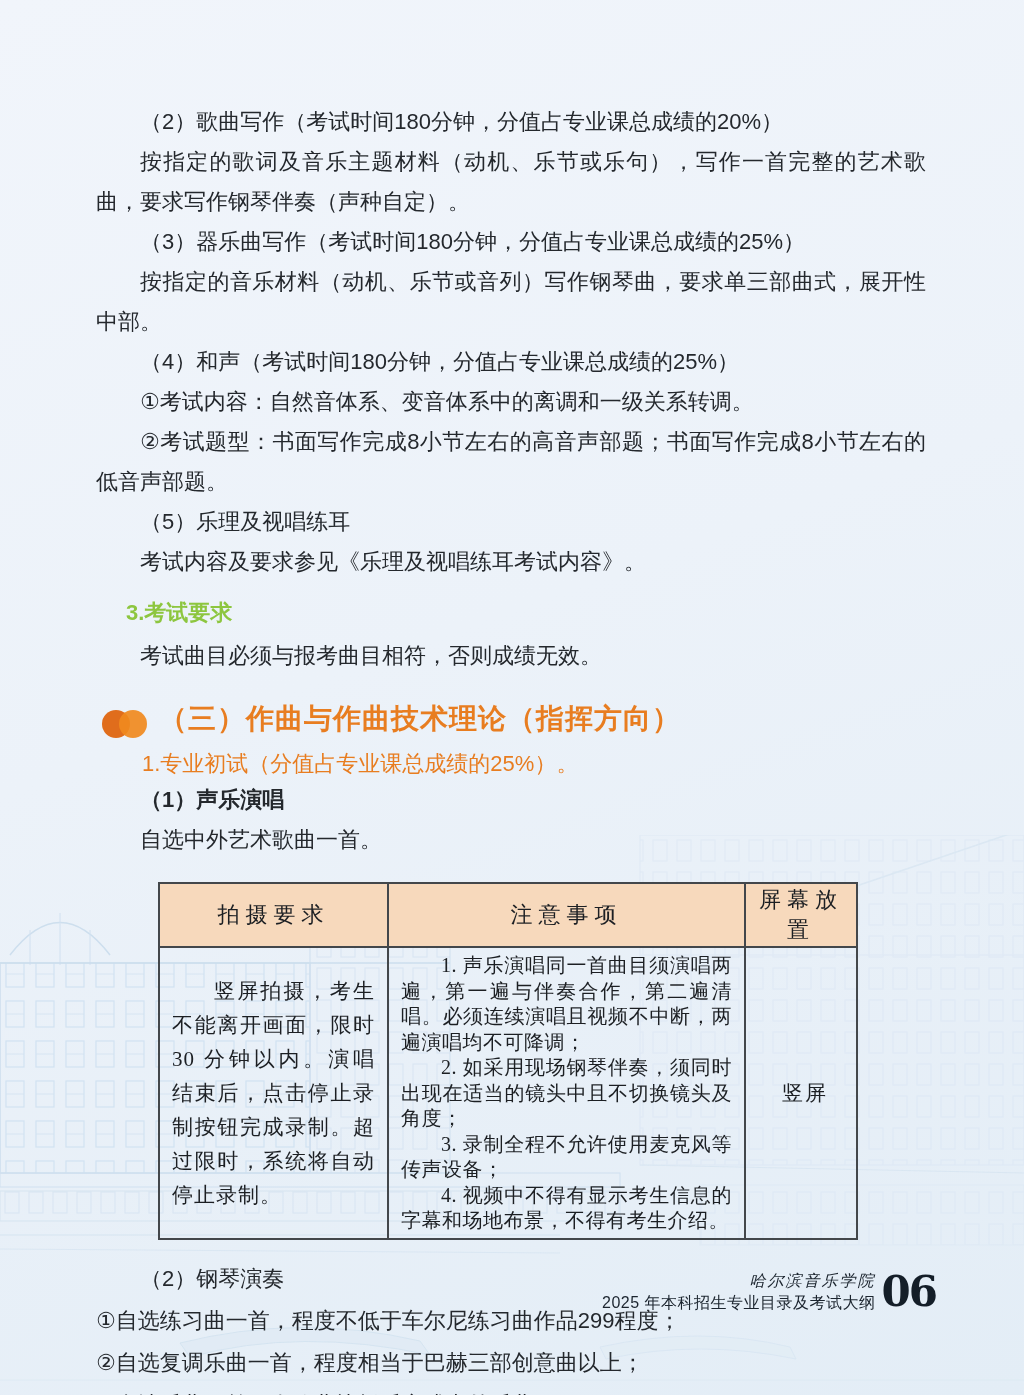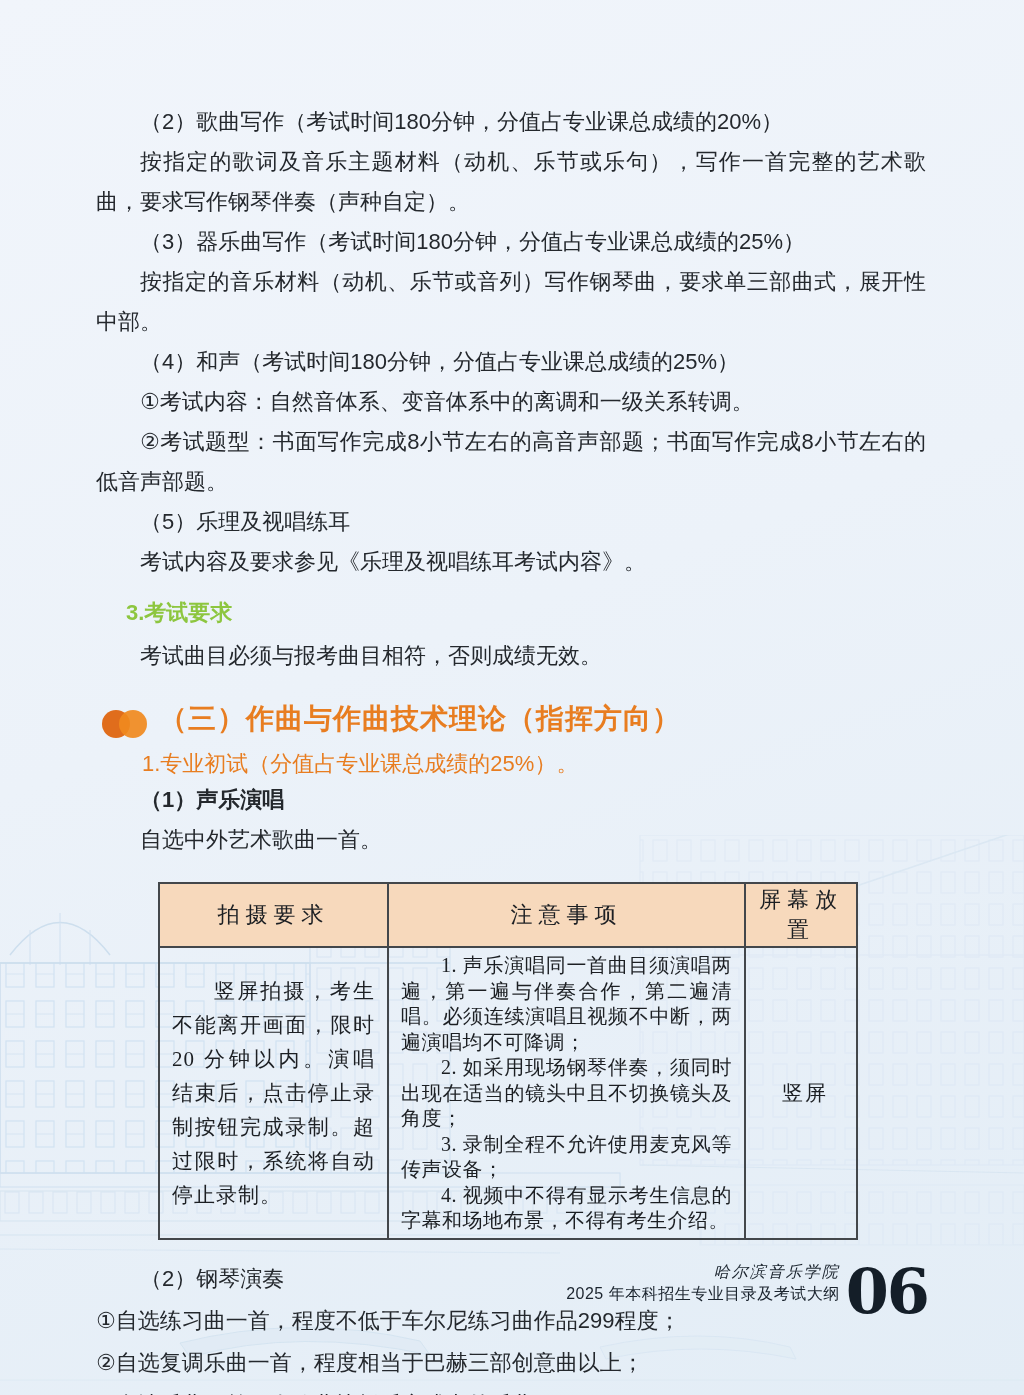--- a/index.html
+++ b/index.html
@@ -42,29 +42,29 @@
   .col-screen{width:112px;}
   .cell-shoot{vertical-align:middle;padding:6px 12px;}
   .cell-shoot p{margin:0;font-size:21px;line-height:34px;text-indent:2em;text-align:justify;letter-spacing:1px;}
   .cell-notes{vertical-align:top;padding:5px 12px 4px 12px;}
   .cell-notes p{margin:0;font-size:20px;line-height:25.5px;text-indent:2em;text-align:justify;letter-spacing:.5px;}
   .cell-screen{text-align:center;vertical-align:middle;font-size:21px;letter-spacing:2px;padding-left:9px;}
   .after-table p{margin:0;font-size:22px;line-height:42px;text-align:justify;}
   .item-title{text-indent:2em;}
   .after-table{margin-top:18px;}
   .footer{
-    position:absolute;right:96px;top:1262px;
-    display:flex;align-items:flex-start;color:#1b242e;
+    position:absolute;right:88px;top:1262px;
+    display:flex;align-items:center;color:#1b242e;
   }
   .footer-text{text-align:right;line-height:1.25;}
   .footer-school{font-family:"Liberation Serif","DejaVu Serif",serif;font-style:italic;font-size:16px;letter-spacing:2px;}
   .footer-doc{font-size:16px;letter-spacing:.5px;margin-top:2px;}
   .footer-page{
     font-family:"DejaVu Serif","Liberation Serif",serif;font-weight:600;
-    font-size:62px;line-height:60px;margin-left:6px;letter-spacing:-2px;color:#141e28;
+    font-size:42px;line-height:60px;margin-left:6px;letter-spacing:-2px;color:#141e28;
   }
 </style>
 </head>
 <body>
 
 <div class="page">
 
   <svg class="watermark" width="1024" height="560" viewBox="0 0 1024 560" xmlns="http://www.w3.org/2000/svg">
     <defs>
       <pattern id="winA" width="30" height="40" patternUnits="userSpaceOnUse">
@@ -141,21 +141,21 @@
       <thead>
         <tr>
           <th>拍摄要求</th>
           <th>注意事项</th>
           <th>屏幕放置</th>
         </tr>
       </thead>
       <tbody>
         <tr>
           <td class="cell-shoot">
-            <p>竖屏拍摄，考生不能离开画面，限时 20 分钟以内。演唱结束后，点击停止录制按钮完成录制。超过限时，系统将自动停止录制。</p>
+            <p>竖屏拍摄，考生不能离开画面，限时 30 分钟以内。演唱结束后，点击停止录制按钮完成录制。超过限时，系统将自动停止录制。</p>
           </td>
           <td class="cell-notes">
             <p>1. 声乐演唱同一首曲目须演唱两遍，第一遍与伴奏合作，第二遍清唱。必须连续演唱且视频不中断，两遍演唱均不可降调；</p>
             <p>2. 如采用现场钢琴伴奏，须同时出现在适当的镜头中且不切换镜头及角度；</p>
             <p>3. 录制全程不允许使用麦克风等传声设备；</p>
             <p>4. 视频中不得有显示考生信息的字幕和场地布景，不得有考生介绍。</p>
           </td>
           <td class="cell-screen">竖屏</td>
         </tr>
       </tbody>

